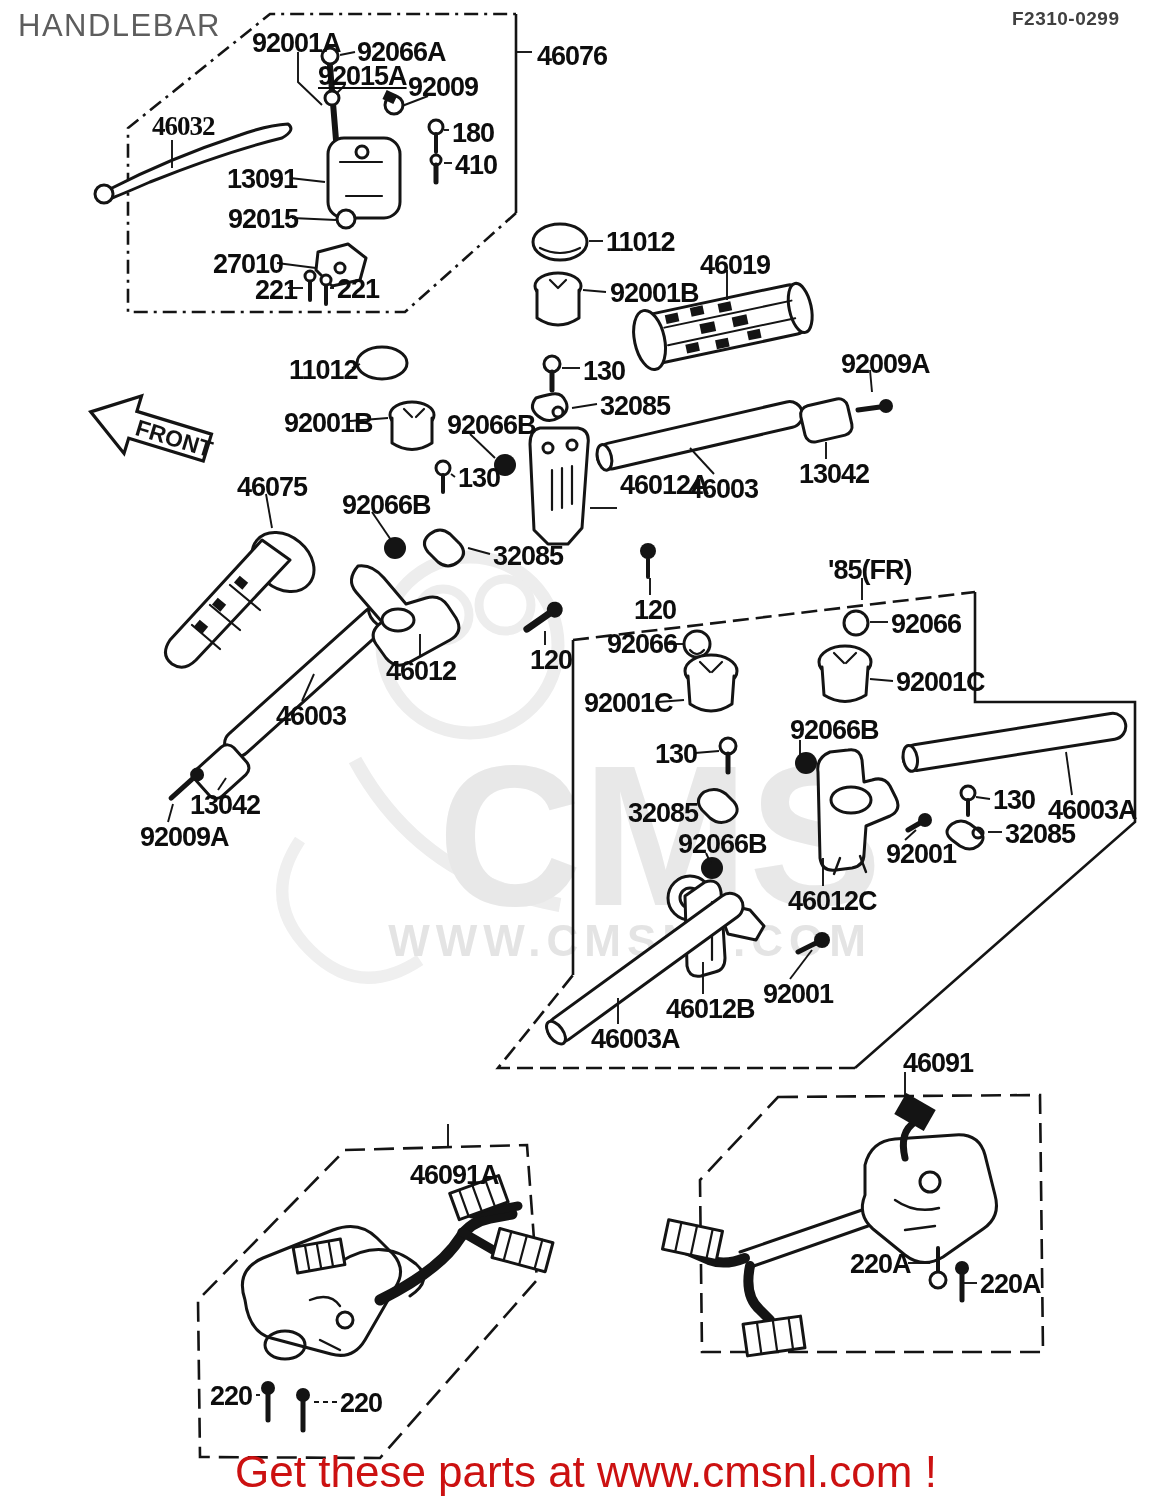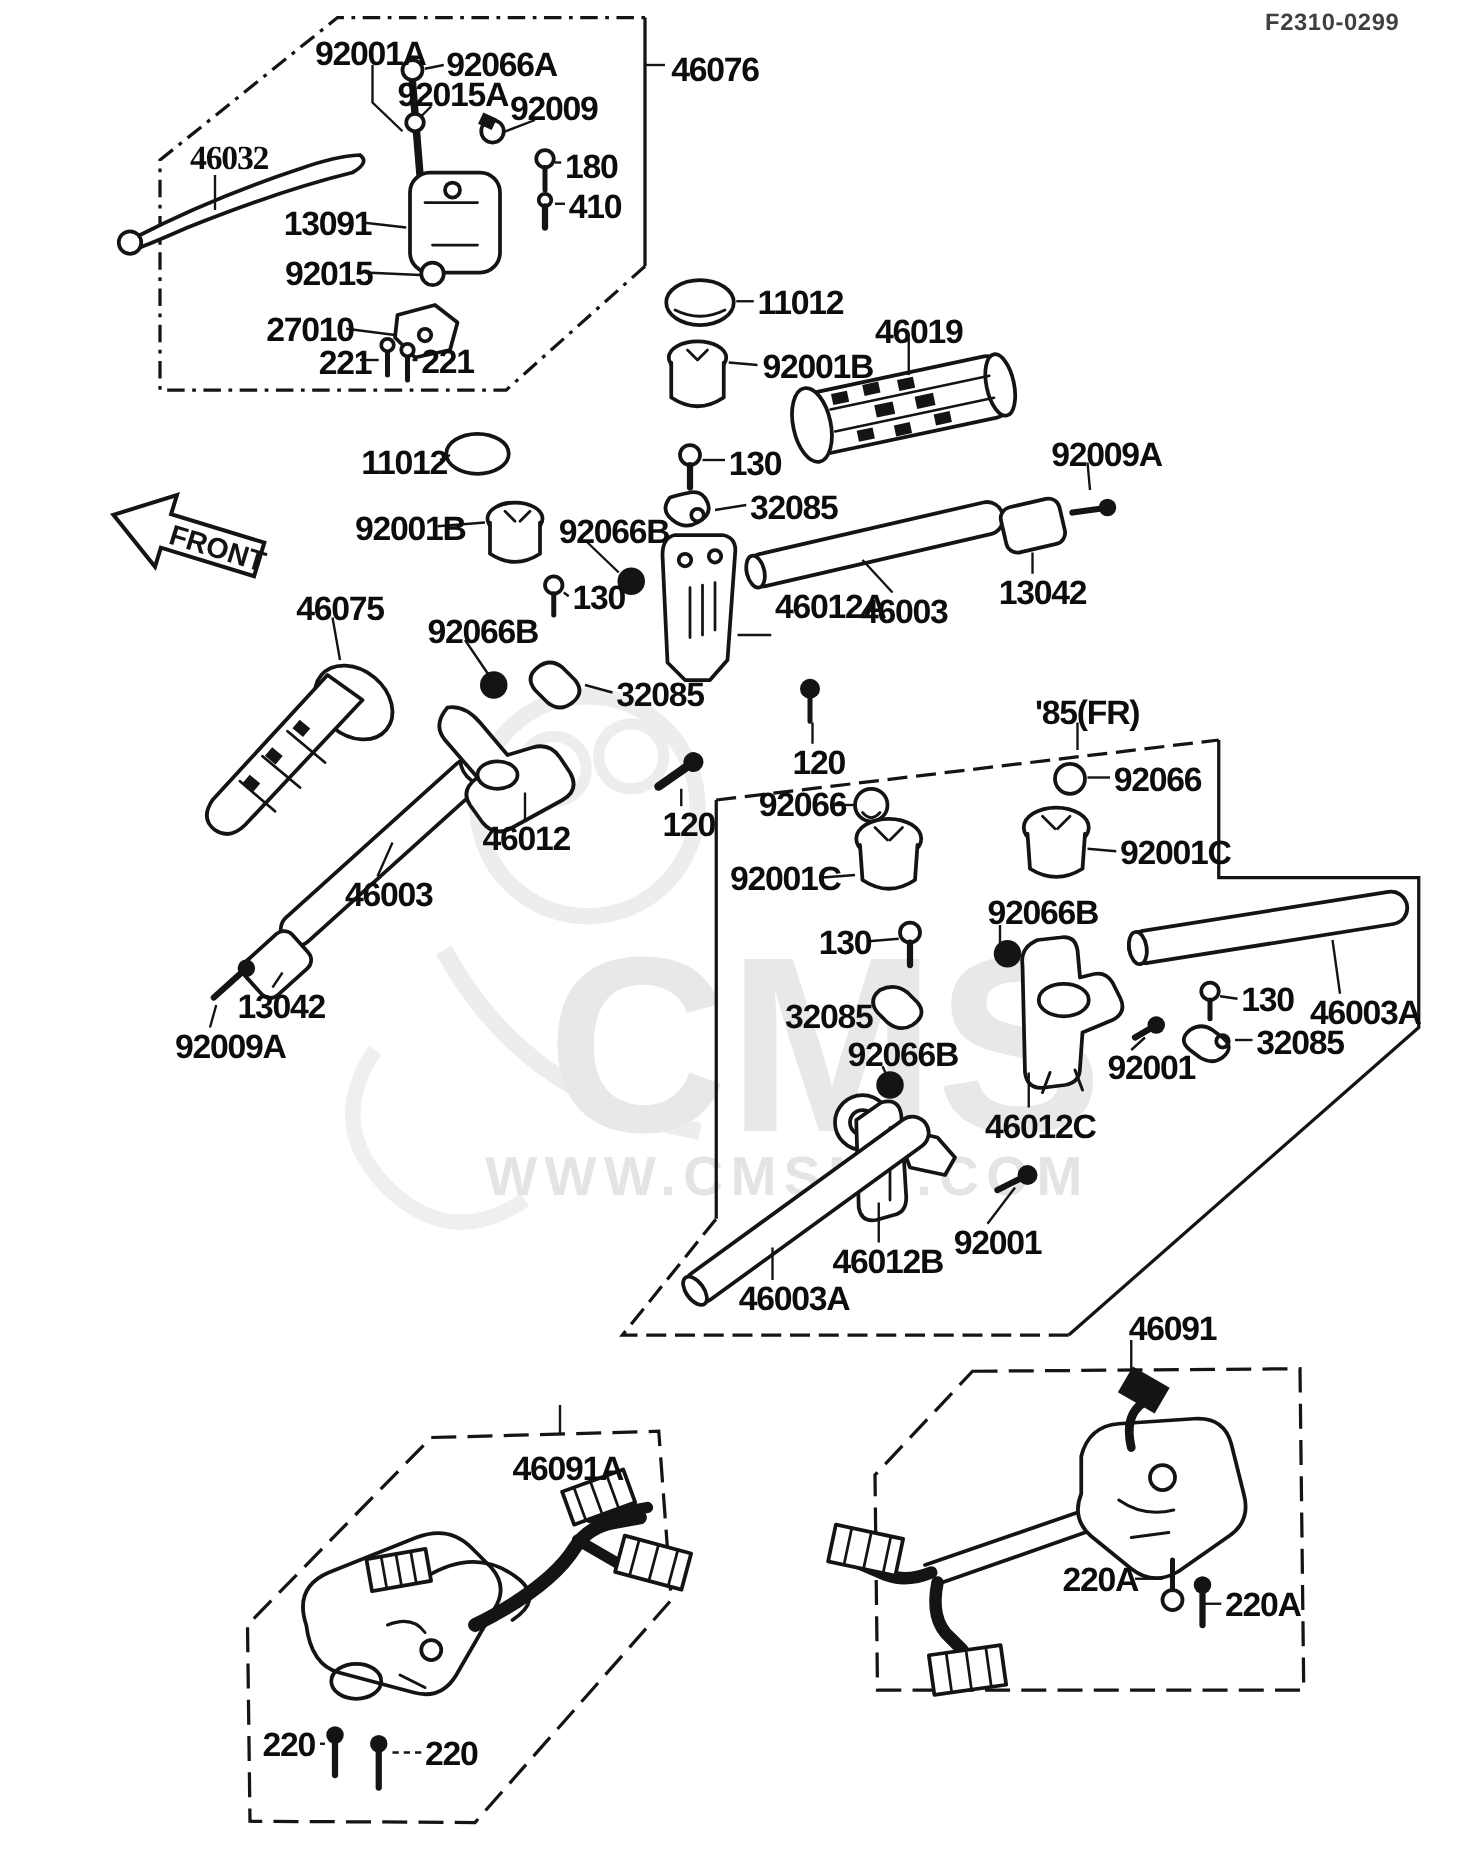--- a/index.html
+++ b/index.html
@@ -320,21 +320,21 @@
         <path d="M977,1283 L962,1283"></path>
       <path d="M256,1395 L262,1395" stroke-dasharray="4 4"></path>
         <path d="M337,1402 L313,1402" stroke-dasharray="5 4"></path>
     </g>
   </svg>
 
   <div class="labels-layer">
       <div class="part-label" style="left: 252px; top: 30px;">92001A</div>
       <div class="part-label" style="left: 357px; top: 39px;">92066A</div>
       <div class="part-label" style="left: 537px; top: 43px;">46076</div>
-      <div class="part-label" style="left: 318px; top: 63px;">92015A</div>
+      <div class="part-label" style="left: 318px; top: 63px; text-decoration: underline;">92015A</div>
       <div class="part-label" style="left: 408px; top: 74px;">92009</div>
       <div class="part-label" style="left: 152px; top: 113px; font-family: Liberation Serif, serif;">46032</div>
       <div class="part-label" style="left: 452px; top: 120px;">180</div>
       <div class="part-label" style="left: 455px; top: 152px;">410</div>
       <div class="part-label" style="left: 227px; top: 166px;">13091</div>
       <div class="part-label" style="left: 228px; top: 206px;">92015</div>
       <div class="part-label" style="left: 213px; top: 251px;">27010</div>
       <div class="part-label" style="left: 255px; top: 277px;">221</div>
       <div class="part-label" style="left: 337px; top: 276px;">221</div>
       <div class="part-label" style="left: 606px; top: 229px;">11012</div>
@@ -377,14 +377,16 @@
       <div class="part-label" style="left: 666px; top: 996px;">46012B</div>
       <div class="part-label" style="left: 591px; top: 1026px;">46003A</div>
       <div class="part-label" style="left: 883px; top: 1050px; margin-left: 20px;">46091</div>
       <div class="part-label" style="left: 410px; top: 1162px;">46091A</div>
       <div class="part-label" style="left: 850px; top: 1251px;">220A</div>
       <div class="part-label" style="left: 980px; top: 1271px;">220A</div>
       <div class="part-label" style="left: 210px; top: 1383px;">220</div>
       <div class="part-label" style="left: 340px; top: 1390px;">220</div>
     </div>
 
+  <div class="page-title">HANDLEBAR</div>
   <div class="fiche-code">F2310-0299</div>
+  <div class="footer-promo">Get these parts at www.cmsnl.com !</div>
 </div>
 
 </body></html>

